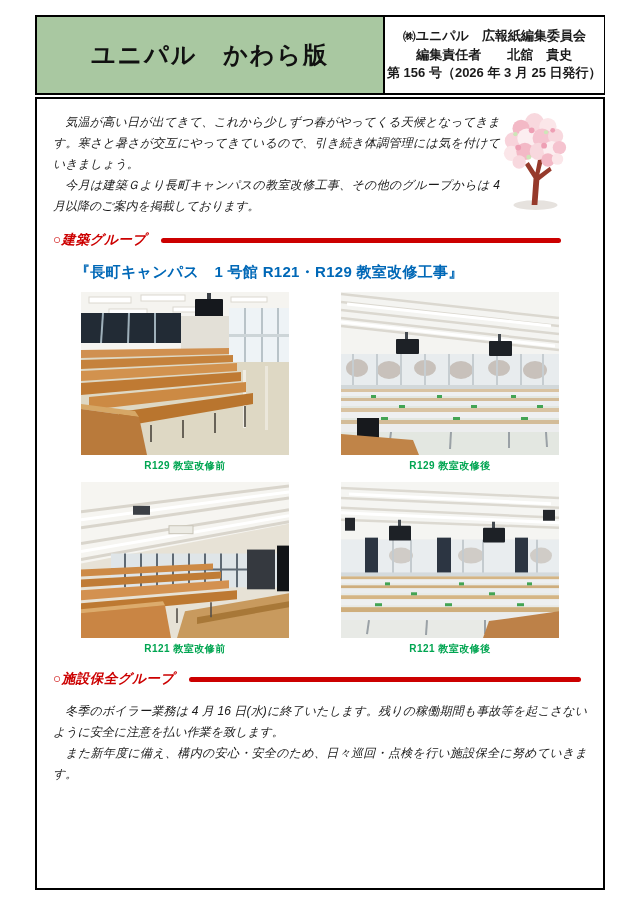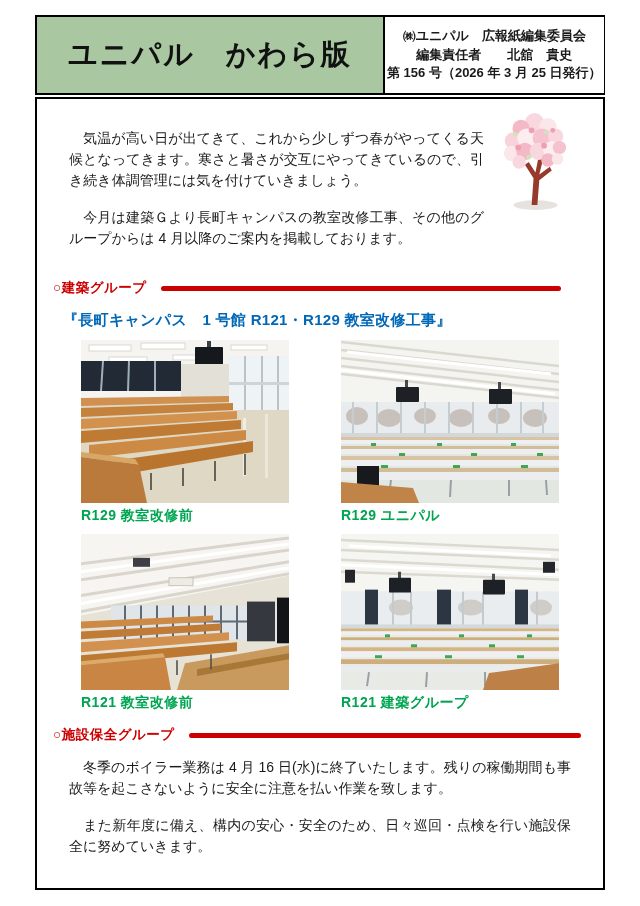--- a/index.html
+++ b/index.html
@@ -15,72 +15,72 @@
   .header{
     display:flex;margin:15px 35px 2px 35px;height:80px;
     border:2px solid #000;box-sizing:border-box;background:#fff;
   }
   .header-title-box{
     flex:0 0 348px;background:var(--header-green,#a9c8a1);
     border-right:2px solid #000;box-sizing:border-box;
     display:flex;align-items:center;justify-content:center;
   }
   .newsletter-title{
-    font-size:29px;font-weight:600;color:#111;letter-spacing:2px;white-space:nowrap;
+    font-size:24px;font-weight:600;color:#111;letter-spacing:2px;white-space:nowrap;
   }
   .header-info-box{
     flex:1;display:flex;flex-direction:column;justify-content:center;
     text-align:center;background:#fff;padding:2px 2px;
   }
   .header-info-box div{
     font-size:13px;font-weight:bold;line-height:18.5px;white-space:nowrap;
   }
 
   
   .content{
     margin:0 35px;border:2px solid #000;box-sizing:border-box;
     height:793px;padding:13px 16px 0 16px;background:#fff;overflow:hidden;
   }
-  p{margin:16px;font-size:14px;line-height:21px;text-align:justify;}
+  p{margin:0;font-size:12px;line-height:21px;text-align:justify;font-style:italic;}
 
   .intro{display:flex;}
   .intro-text{flex:0 0 447px;}
   .tree{width:78px;height:106px;margin-left:auto;margin-right:18px;margin-top:-4px;}
   .tree svg{width:100%;height:100%;display:block;}
 
   .section-head{display:flex;align-items:center;margin-top:14px;}
   .section-label{
-    font-size:13.5px;font-weight:bold;
+    font-size:13.5px;font-weight:bold;font-style:italic;
     color:var(--accent-red,#cc0000);white-space:nowrap;letter-spacing:0.5px;
   }
   .rule{
     flex:1;height:5px;border-radius:3px;
     background:var(--accent-red,#cc0000);
     margin-left:14px;margin-right:26px;
   }
   .rule.wide{margin-right:6px;}
 
   .article-title{
-    margin:14px 0 3px 10px;font-size:15px;font-weight:bold;
+    margin:14px 0 3px 22px;font-size:15px;font-weight:bold;
     color:var(--title-blue,#0068b7);letter-spacing:0.3px;
   }
 
   
   .photo-grid{
     display:grid;grid-template-columns:208px 218px;
     column-gap:52px;row-gap:9px;justify-content:center;
     margin-top:10px;
   }
   figure{margin:0;}
   .photo{width:100%;overflow:hidden;}
   .photo.tall{height:163px;}
   .photo.short{height:156px;}
   .photo svg{width:100%;height:100%;display:block;}
   figcaption{
-    margin-top:4px;text-align:left;font-size:14px;font-weight:bold;
+    margin-top:4px;text-align:center;font-size:10px;font-weight:bold;
     color:var(--caption-green,#00a551);letter-spacing:0.5px;
   }
 
   .maint-p1{margin-top:13px;}
 </style>
 </head>
 <body>
 
 <div class="page">
 
@@ -257,21 +257,21 @@
             <g stroke="#9aa1a6" stroke-width="2">
               <line x1="50" y1="140" x2="48" y2="156"></line>
                 <line x1="110" y1="140" x2="109" y2="157"></line>
               <line x1="168" y1="140" x2="168" y2="156"></line>
                 <line x1="205" y1="140" x2="206" y2="155"></line>
             </g>
             <rect x="16" y="126" width="22" height="24" fill="#17191d"></rect>
             <polygon points="0,142 72,148 78,163 0,163" fill="#c08448"></polygon>
           </svg>
         </div>
-        <figcaption>R129 ユニパル</figcaption>
+        <figcaption>R129 教室改修後</figcaption>
       </figure>
 
       <figure>
         <div class="photo short">
           <svg viewBox="0 0 208 157" preserveAspectRatio="none" xmlns="http://www.w3.org/2000/svg">
             <rect width="208" height="157" fill="#e7e2d6"></rect>
             <polygon points="0,0 208,0 208,42 0,82" fill="#f6f5f1"></polygon>
             <g stroke="#d9d5cc" stroke-width="3">
               <line x1="0" y1="30" x2="208" y2="4"></line>
                 <line x1="0" y1="46" x2="208" y2="16"></line>
@@ -376,21 +376,21 @@
             </g>
             <g stroke="#9aa1a6" stroke-width="2">
               <line x1="28" y1="139" x2="26" y2="153"></line>
                 <line x1="86" y1="139" x2="85" y2="154"></line>
               <line x1="144" y1="139" x2="144" y2="153"></line>
                 <line x1="196" y1="139" x2="197" y2="152"></line>
             </g>
             <polygon points="148,140 218,130 218,157 142,157" fill="#bd8148"></polygon>
           </svg>
         </div>
-        <figcaption>R121 建築グループ</figcaption>
+        <figcaption>R121 教室改修後</figcaption>
       </figure>
     </div>
 
     <div class="section-head">
       <span class="section-label">○施設保全グループ</span>
       <span class="rule wide"></span>
     </div>
 
     <p class="maint-p1">　冬季のボイラー業務は 4 月 16 日(水)に終了いたします。残りの稼働期間も事故等を起こさないように安全に注意を払い作業を致します。</p>
     <p>　また新年度に備え、構内の安心・安全のため、日々巡回・点検を行い施設保全に努めていきます。</p>

